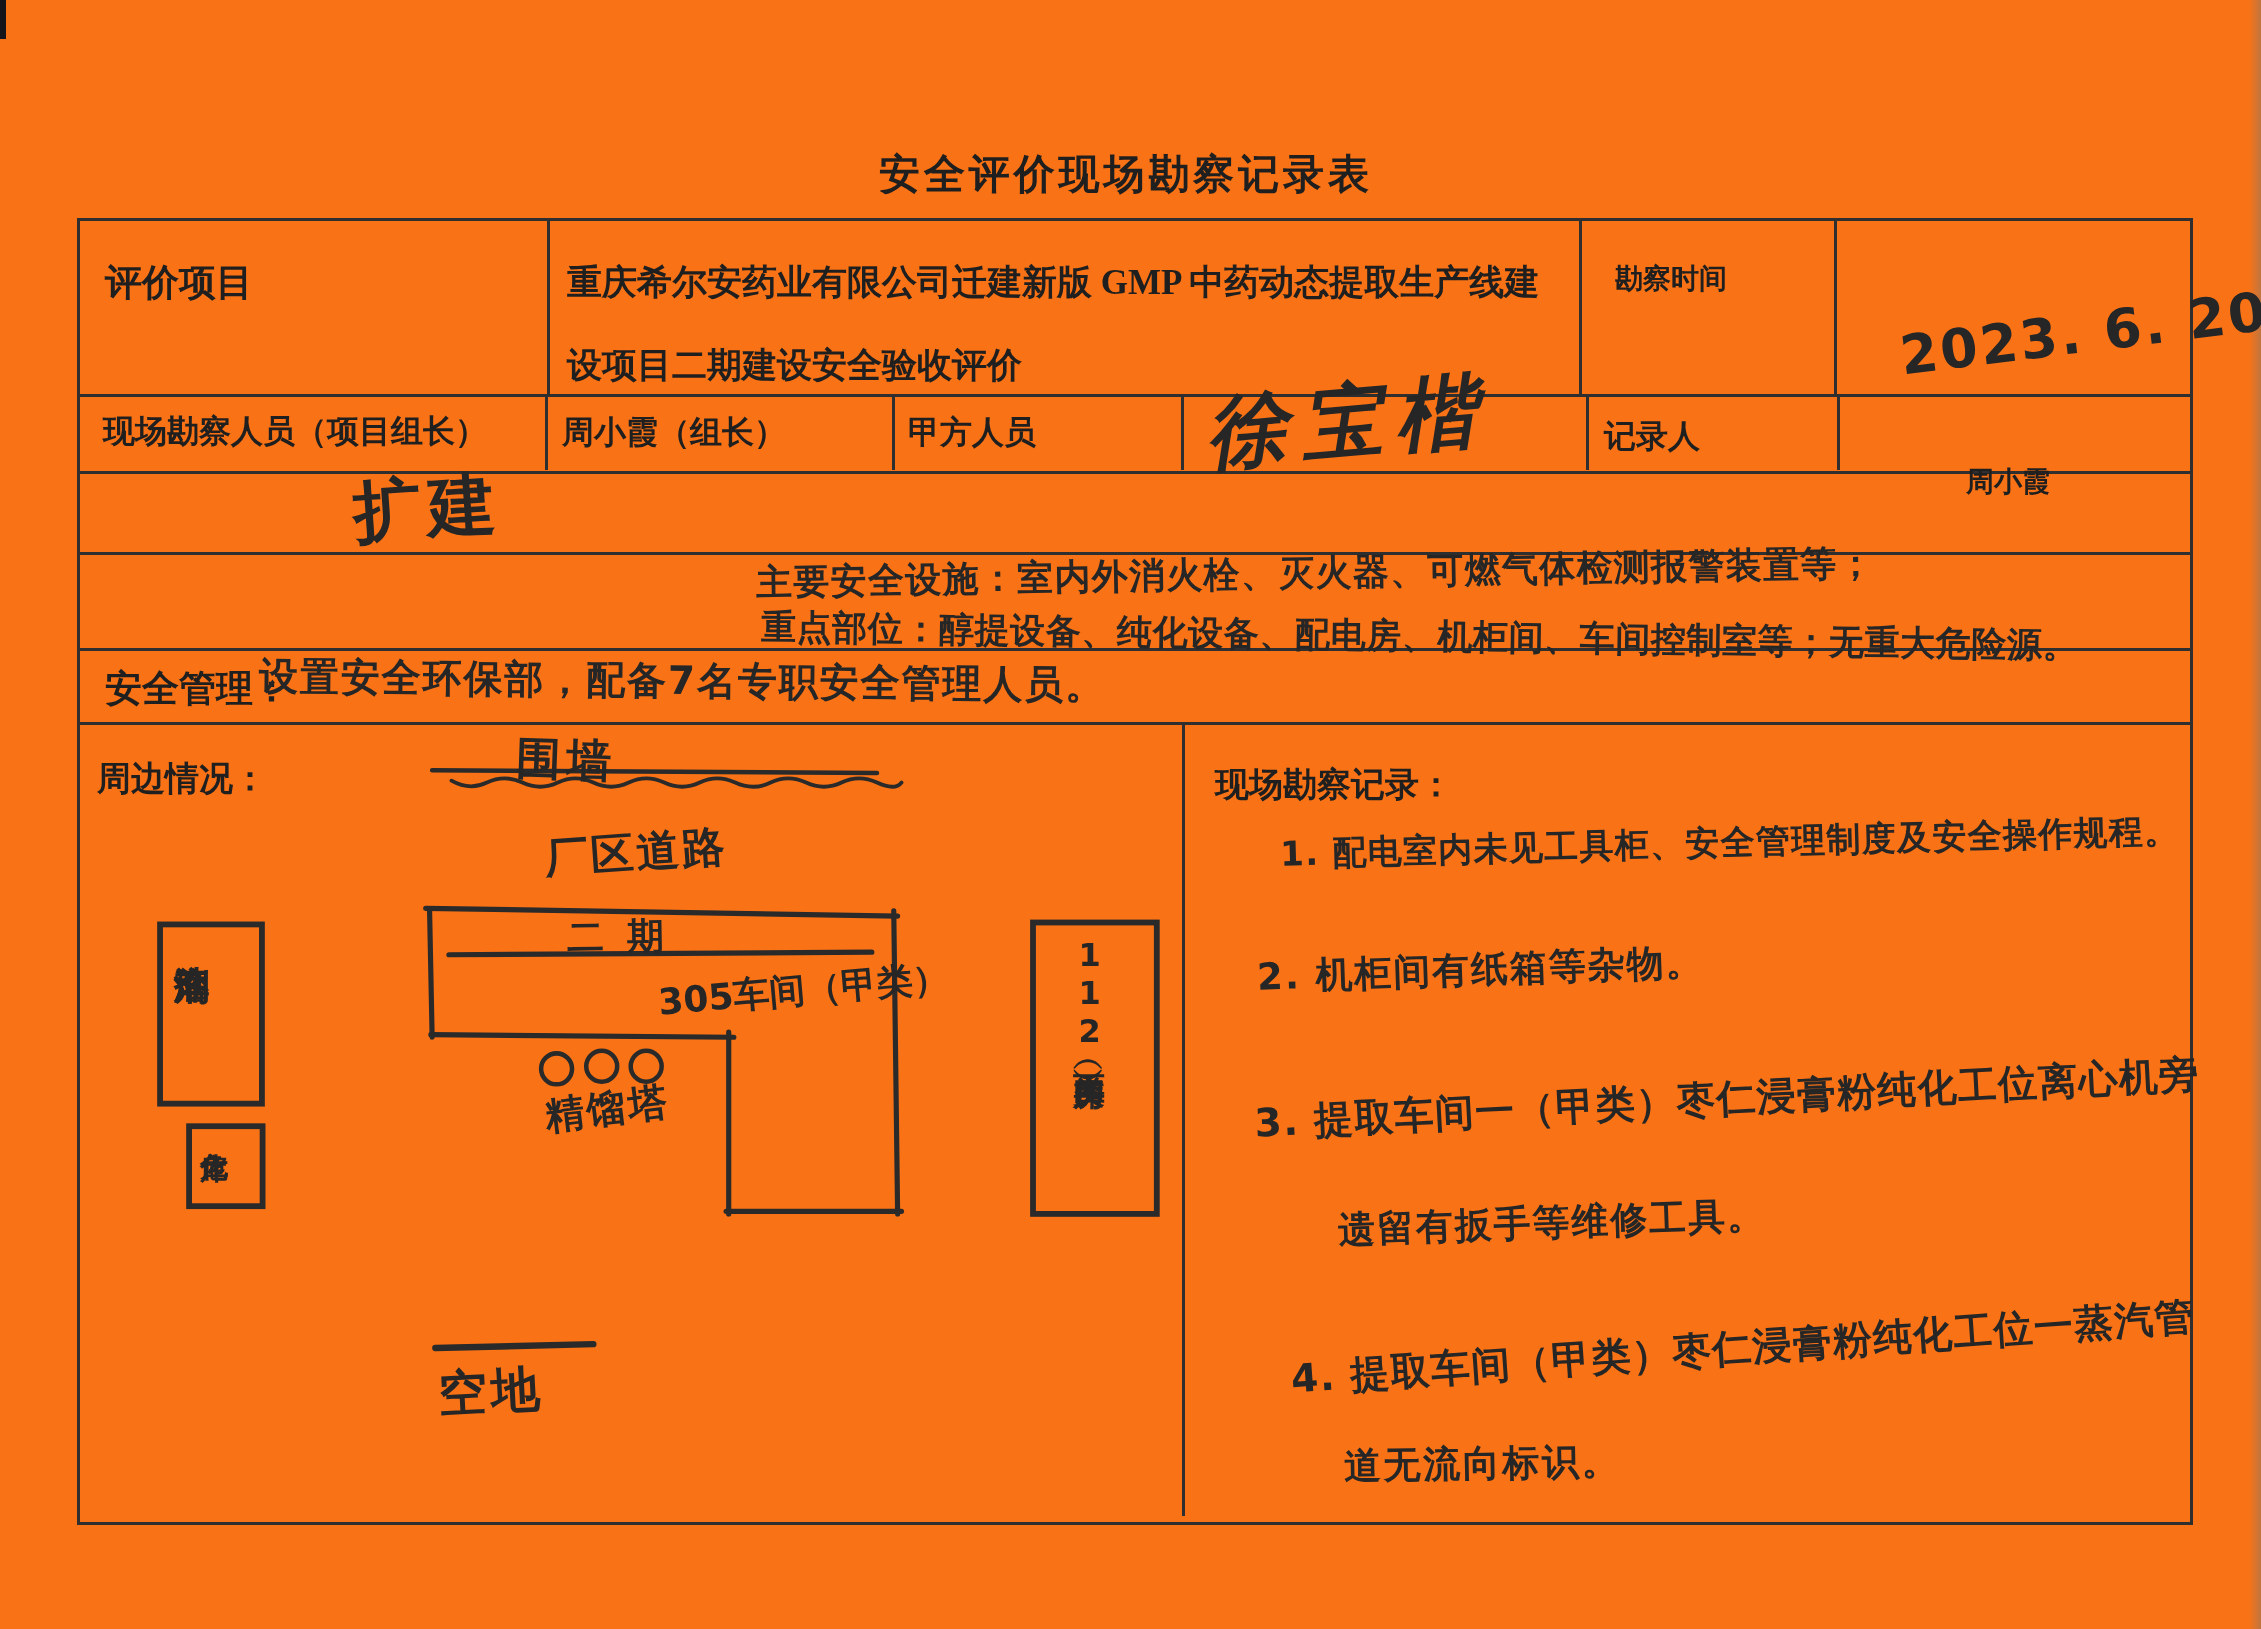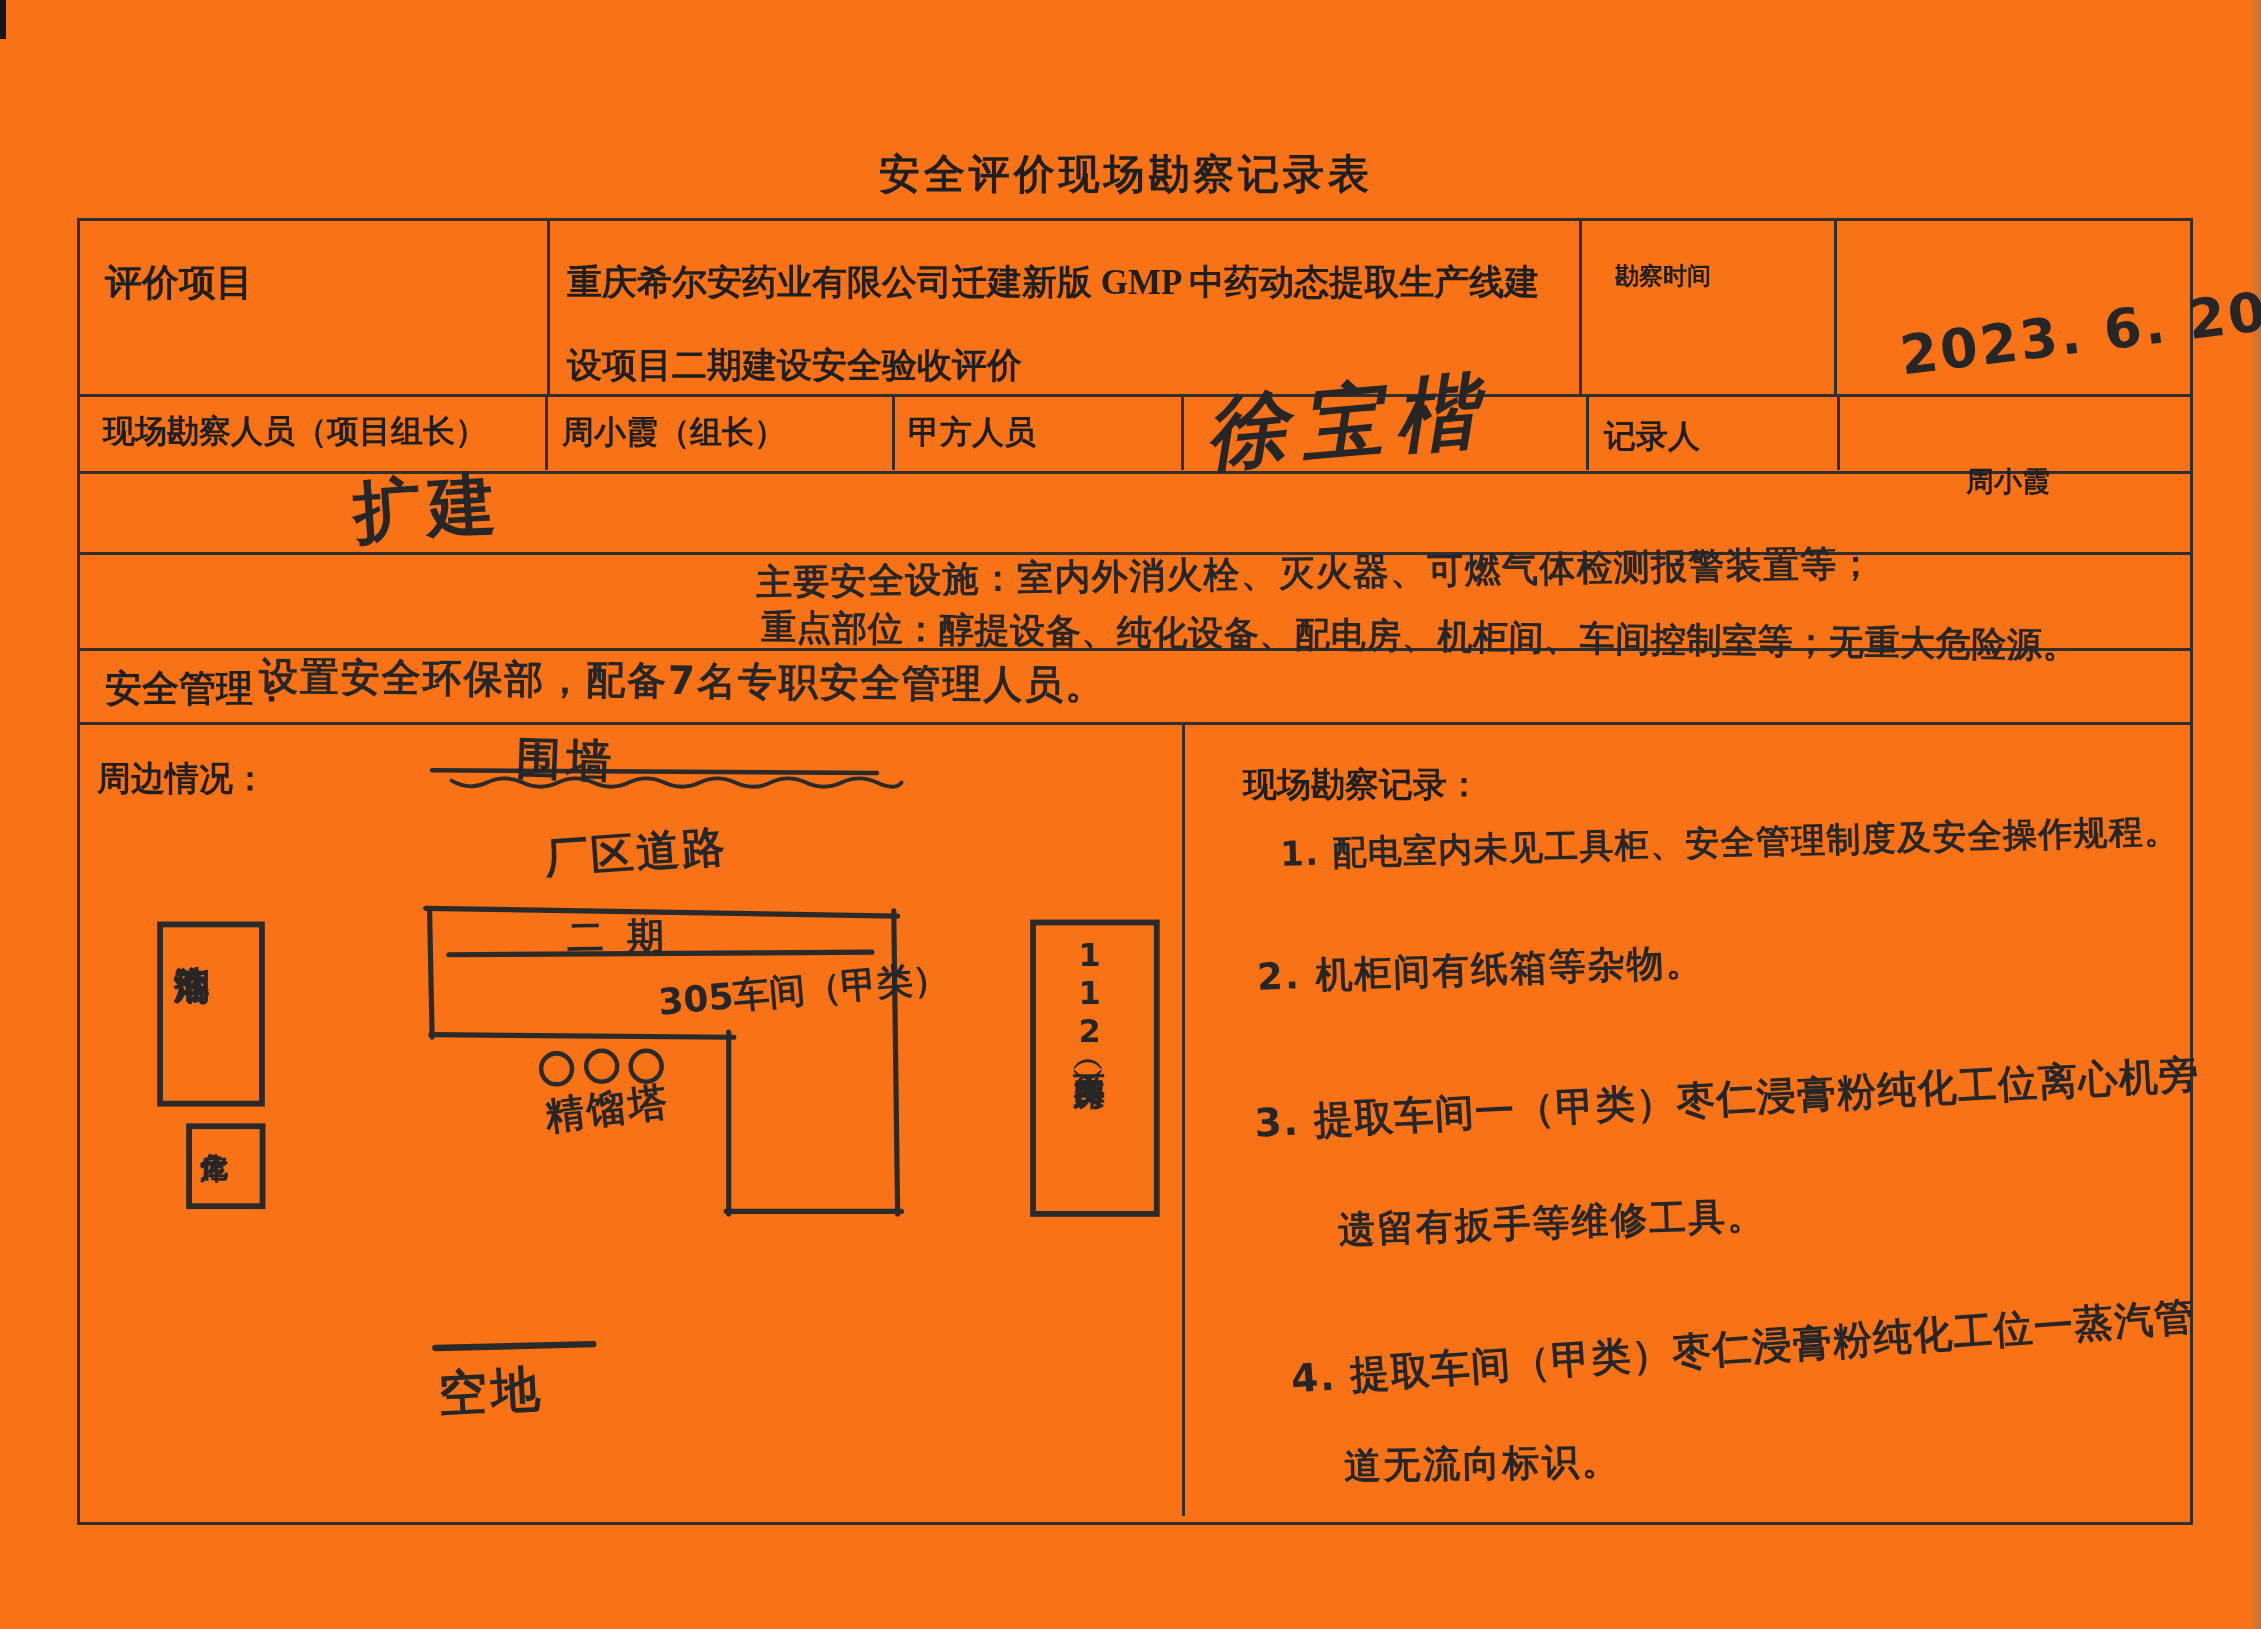--- a/index.html
+++ b/index.html
@@ -45,40 +45,40 @@
     <div class="vline" style="left:1101px;top:173px;height:76px;"></div>
     <div class="vline" style="left:1506px;top:173px;height:76px;"></div>
     <div class="vline" style="left:1757px;top:173px;height:76px;"></div>
 
     <div class="vline" style="left:1102px;top:501px;height:794px;"></div>
   </div>
 
   <div class="abs printed" style="left:105px;top:258px;font-size:37px;">评价项目</div>
   <div class="abs printed" style="left:567px;top:259px;font-size:35px;font-weight:700;">重庆希尔安药业有限公司迁建新版 GMP 中药动态提取生产线建</div>
   <div class="abs printed" style="left:567px;top:342px;font-size:35px;font-weight:700;">设项目二期建设安全验收评价</div>
-  <div class="abs printed" style="left:1615px;top:260px;font-size:24px;">勘察时间</div>
+  <div class="abs printed" style="left:1615px;top:260px;font-size:28px;">勘察时间</div>
   <div class="abs hand" style="left:1899px;top:302px;font-size:54px;transform:rotate(-7deg);letter-spacing:2.6px;">2023. 6. 20</div>
 
   <div class="abs printed" style="left:103px;top:410px;font-size:32px;">现场勘察人员（项目组长）</div>
   <div class="abs printed" style="left:562px;top:411px;font-size:32px;">周小霞（组长）</div>
   <div class="abs printed" style="left:908px;top:411px;font-size:32px;">甲方人员</div>
   <div class="abs hand sig" style="left:1212px;top:368px;font-size:81px;">徐宝楷</div>
   <div class="abs printed" style="left:1604px;top:415px;font-size:32px;">记录人</div>
   <div class="abs printed" style="left:1966px;top:415px;font-size:28px;margin-top:48px;">周小霞</div>
 
   <div class="abs hand" style="left:353px;top:463px;font-size:68px;transform:rotate(-4deg);letter-spacing:6.4px;">扩建</div>
 
   <div class="abs hand" style="left:756px;top:549px;font-size:36px;transform:rotate(-1deg);letter-spacing:1.3px;">主要安全设施：室内外消火栓、灭火器、可燃气体检测报警装置等；</div>
   <div class="abs hand" style="left:761px;top:613px;font-size:35px;transform:rotate(0.8deg);letter-spacing:0.6px;">重点部位：醇提设备、纯化设备、配电房、机柜间、车间控制室等；无重大危险源。</div>
 
   <div class="abs printed" style="left:105px;top:664px;font-size:37px;">安全管理：</div>
   <div class="abs hand" style="left:259px;top:654px;font-size:39px;transform:rotate(0.6deg);letter-spacing:1.9px;">设置安全环保部，配备7名专职安全管理人员。</div>
 
   <div class="abs printed" style="left:97px;top:756px;font-size:34px;">周边情况：</div>
-  <div class="abs printed" style="left:1215px;top:762px;font-size:34px;margin-left:28px;">现场勘察记录：</div>
+  <div class="abs printed" style="left:1215px;top:762px;font-size:34px;">现场勘察记录：</div>
 
   <div class="abs hand" style="left:1280px;top:820px;font-size:34px;transform:rotate(-1.5deg);letter-spacing:1.3px;">1. 配电室内未见工具柜、安全管理制度及安全操作规程。</div>
   <div class="abs hand" style="left:1257px;top:945px;font-size:37px;transform:rotate(-2deg);letter-spacing:1.9px;">2. 机柜间有纸箱等杂物。</div>
   <div class="abs hand" style="left:1254px;top:1072px;font-size:39px;transform:rotate(-3deg);letter-spacing:1.3px;">3. 提取车间一（甲类）枣仁浸膏粉纯化工位离心机旁</div>
   <div class="abs hand" style="left:1338px;top:1198px;font-size:37px;transform:rotate(-2deg);letter-spacing:1.9px;">遗留有扳手等维修工具。</div>
   <div class="abs hand" style="left:1290px;top:1321px;font-size:39px;transform:rotate(-4deg);letter-spacing:1.3px;">4. 提取车间（甲类）枣仁浸膏粉纯化工位一蒸汽管</div>
   <div class="abs hand" style="left:1344px;top:1439px;font-size:37px;transform:rotate(-1deg);letter-spacing:2.6px;">道无流向标识。</div>
 
   <svg class="sketch-svg" width="1096" height="788" viewBox="0 0 1700 1222">
 

